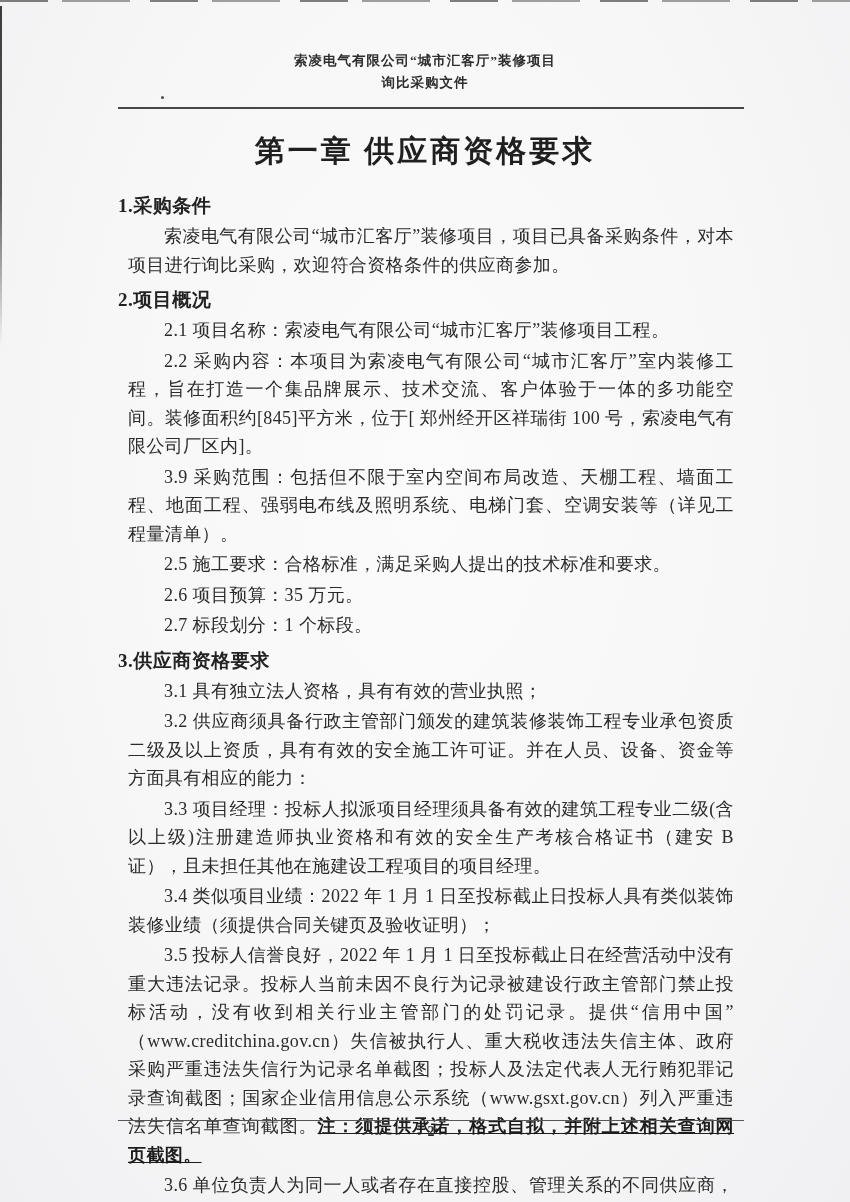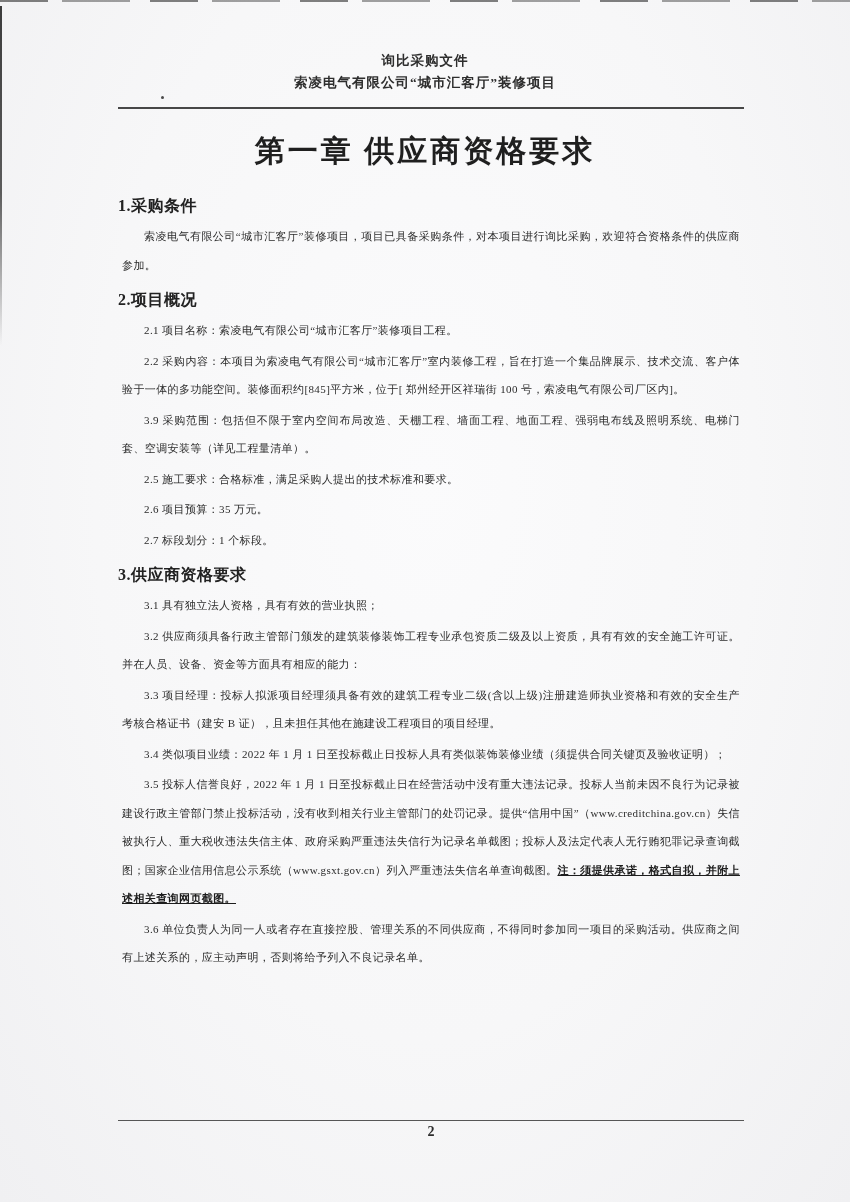--- a/index.html
+++ b/index.html
@@ -58,31 +58,31 @@
     font-weight: 700;
     letter-spacing: 3px;
     color: #1f1f1f;
   }
   
   .doc-body {
     margin: 20px 106px 0 118px;
   }
   .sec-heading {
     margin: 7px 0 1px 0;
-    font-size: 16px;
+    font-size: 19px;
     font-weight: 700;
     line-height: 28px;
     color: #222;
     letter-spacing: .5px;
   }
   .para {
-    margin: 2px 4px;
+    margin: 2px 10px;
     text-indent: 2em;
     text-align: justify;
-    font-size: 11px;
+    font-size: 18px;
     line-height: 28.5px;
     letter-spacing: .4px;
     color: #2b2b2b;
   }
   .para .note {
     font-weight: 700;
     color: #1d1d1d;
     text-decoration: underline;
   }
   
@@ -108,22 +108,22 @@
 </style>
 </head>
 <body>
 
 <div class="page">
   <div class="edge-top"></div>
   <div class="edge-left"></div>
   <div class="speck"></div>
 
   <div class="doc-header">
+    <div>索凌电气有限公司“城市汇客厅”装修项目</div>
     <div>询比采购文件</div>
-    <div>索凌电气有限公司“城市汇客厅”装修项目</div>
   </div>
 
   <hr class="header-rule">
 
   <h1 class="doc-title">第一章 供应商资格要求</h1>
 
   <div class="doc-body">
 
     <div class="section">
       <div class="sec-heading">1.采购条件</div>

